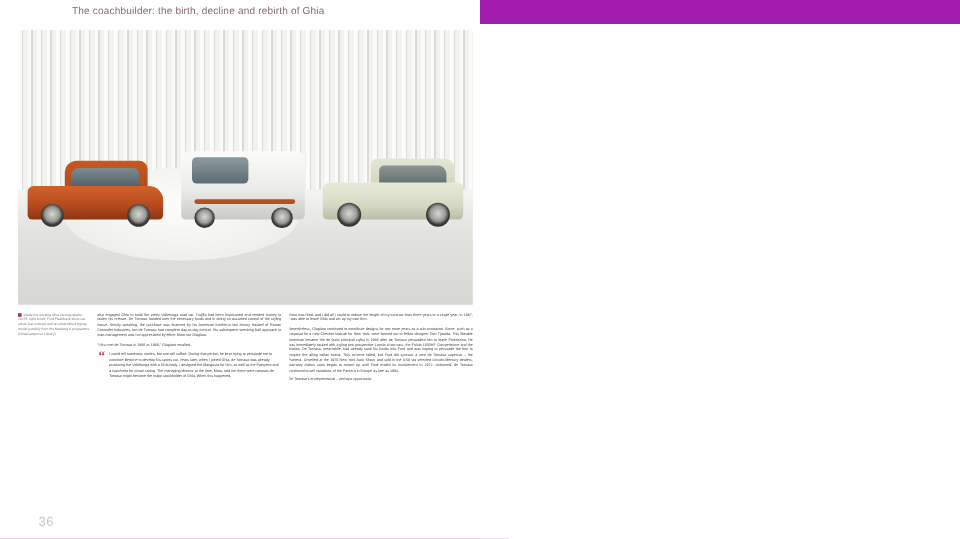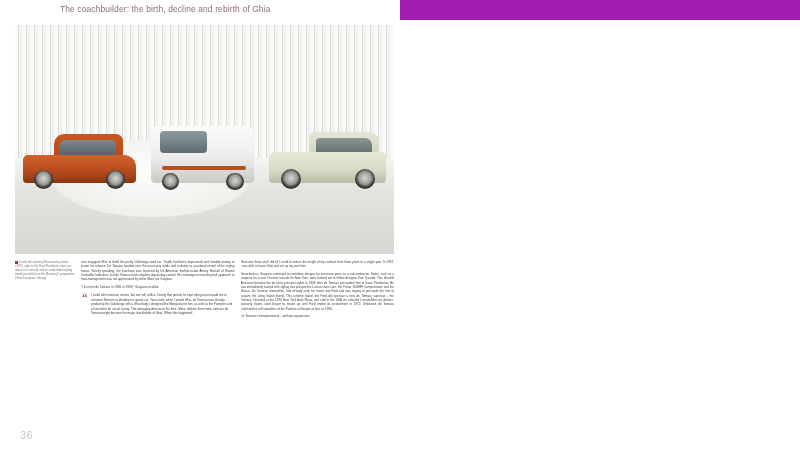--- a/index.html
+++ b/index.html
@@ -232,21 +232,21 @@
 
   
   .folio {
     position: absolute;
     bottom: 8px;
     font-size: 11px;
     color: #c8c8c6;
     font-weight: 400;
     letter-spacing: .5px;
   }
-  .folio-left  { left: 20px; text-align: right; }
+  .folio-left  { left: 32px; text-align: right; }
   .folio-right { right: 20px; }
 
   .footer-center {
     position: absolute;
     bottom: 12px;
     left: 0;
     right: 0;
     text-align: center;
     font-size: 3.2px;
     color: #e2e2e0;

